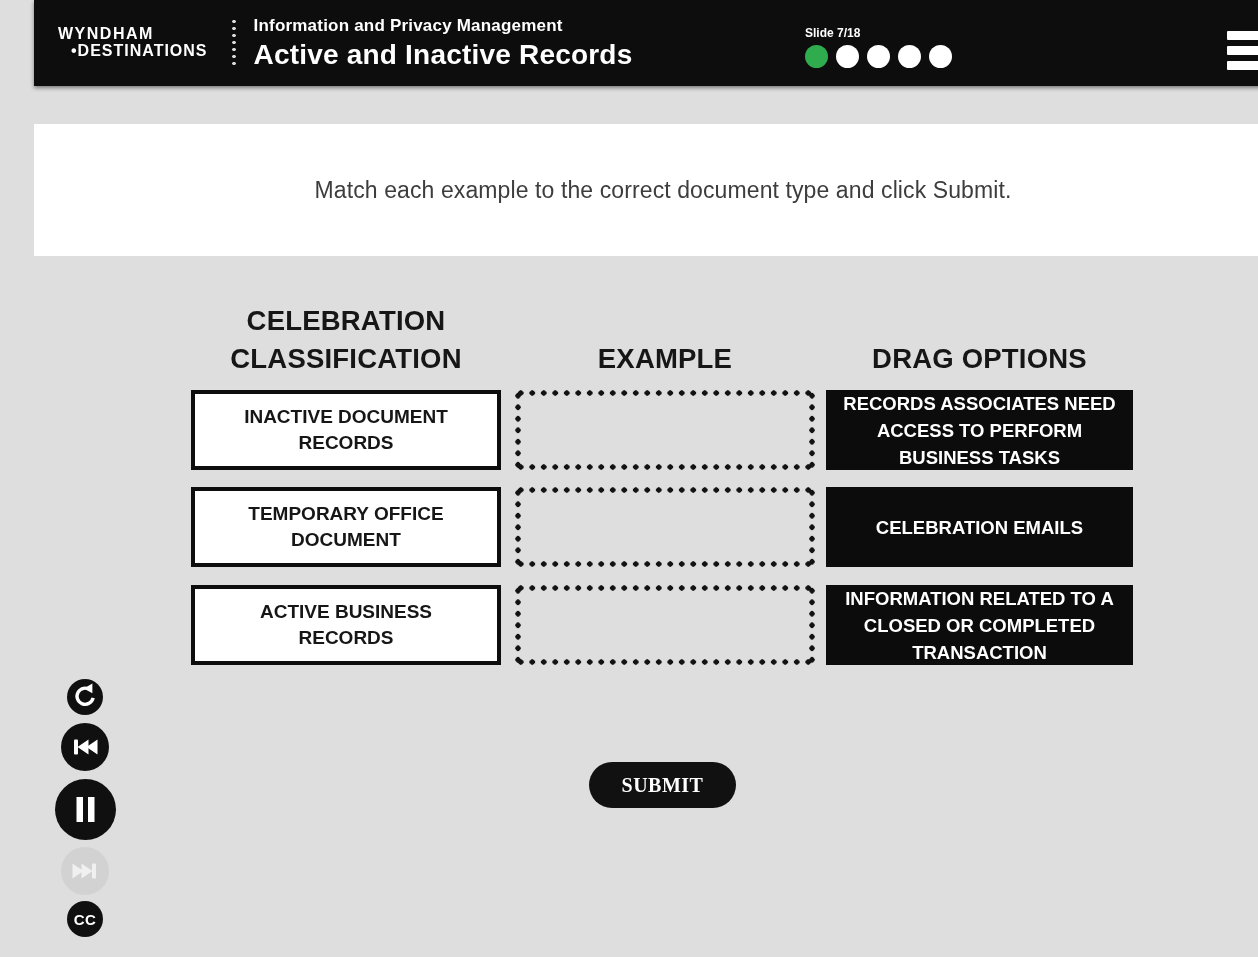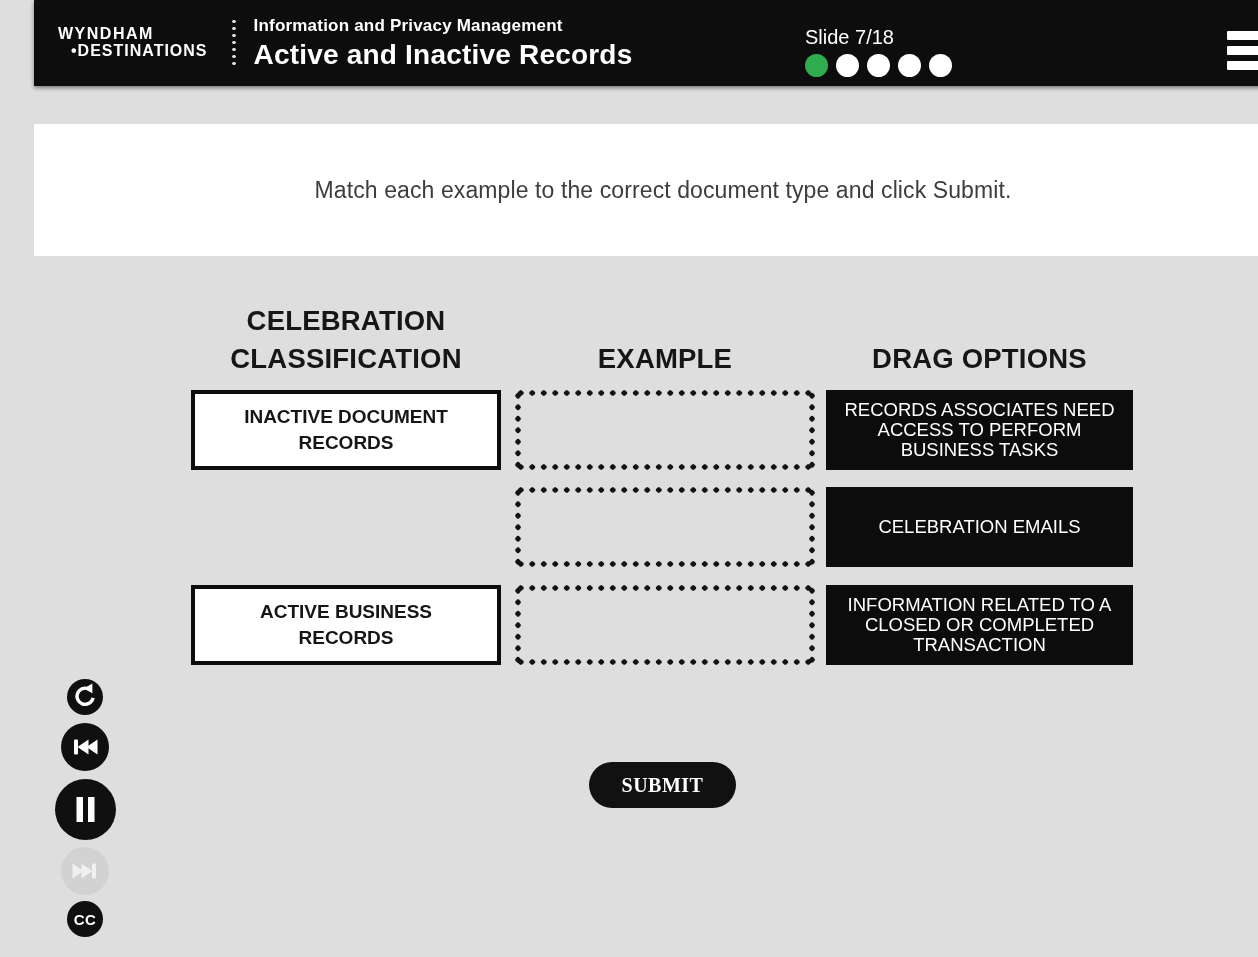--- a/index.html
+++ b/index.html
@@ -24,21 +24,21 @@
   .logo-l2 { font-size: 16px; font-weight: 700; letter-spacing: 1px; margin-left: 13px; }
   .hdr-divider {
     width: 4px; height: 50px; margin: 0 18px 0 24px;
     background-image: radial-gradient(circle, #d8d8d8 1.5px, rgba(0,0,0,0) 2px);
     background-size: 4px 7px; background-repeat: repeat-y; background-position: center top;
   }
   .titles { display: flex; flex-direction: column; gap: 3px; }
   .course-title { font-size: 17px; font-weight: 700; letter-spacing: 0.2px; }
   .slide-title  { font-size: 28px; font-weight: 700; letter-spacing: 0.2px; }
   .slide-progress { position: absolute; left: 771px; top: 26px; }
-  .slide-counter { font-size: 20px; font-weight: 400; margin-bottom: 5px; }
+  .slide-counter { font-size: 12px; font-weight: 700; margin-bottom: 5px; }
   .dots { display: flex; gap: 8px; }
   .dot { width: 23px; height: 23px; border-radius: 50%; background: #ffffff; }
   .dot.active { background: #2fad4e; }
   .hamburger {
     position: absolute; right: 22px; top: 31px;
     width: 43px; height: 39px; background: transparent; border: none; cursor: pointer;
     display: flex; flex-direction: column; justify-content: space-between; padding: 0;
   }
   .hamburger span { display: block; width: 43px; height: 9px; background: #ffffff; border-radius: 1px; }
 
@@ -79,21 +79,21 @@
       radial-gradient(circle, #121212 2.45px, rgba(0,0,0,0) 2.95px),
       radial-gradient(circle, #121212 2.45px, rgba(0,0,0,0) 2.95px),
       radial-gradient(circle, #121212 2.45px, rgba(0,0,0,0) 2.95px),
       radial-gradient(circle, #121212 2.45px, rgba(0,0,0,0) 2.95px);
     background-size: 11.5px 6px, 11.5px 6px, 6px 11.5px, 6px 11.5px;
     background-position: 0 0, 0 100%, 0 0, 100% 0;
     background-repeat: repeat-x, repeat-x, repeat-y, repeat-y;
   }
   .drag-box {
     background: #0c0c0c; color: #ffffff;
-    font-size: 18.5px; font-weight: 400; line-height: 20px;
+    font-size: 18.5px; font-weight: 700; line-height: 27px;
     white-space: pre-line; cursor: grab; padding: 2px 8px;
   }
 
   .submit-btn {
     position: absolute; left: 555px; top: 506px; width: 147px; height: 46px;
     background: #111111; color: #ffffff; border: none; border-radius: 24px;
     font-family: Liberation Serif, serif;
     font-size: 20px; font-weight: 700; letter-spacing: 0.5px; cursor: pointer;
   }
 
@@ -153,20 +153,22 @@
 CLASSIFICATION</div>
     <div class="col-header ch2">EXAMPLE</div>
     <div class="col-header ch3">DRAG OPTIONS</div>
 
     <div class="cell c1 r1 class-box">INACTIVE DOCUMENT RECORDS</div>
     <div class="cell c2 r1 slot"></div>
     <div class="cell c3 r1 drag-box">RECORDS ASSOCIATES NEED
 ACCESS TO PERFORM
 BUSINESS TASKS</div>
 
+    <div class="cell c1 r2 class-box">TEMPORARY OFFICE
+DOCUMENT</div>
     <div class="cell c2 r2 slot"></div>
     <div class="cell c3 r2 drag-box">CELEBRATION EMAILS</div>
 
     <div class="cell c1 r3 class-box">ACTIVE BUSINESS
 RECORDS</div>
     <div class="cell c2 r3 slot"></div>
     <div class="cell c3 r3 drag-box">INFORMATION RELATED TO A
 CLOSED OR COMPLETED
 TRANSACTION</div>
 

